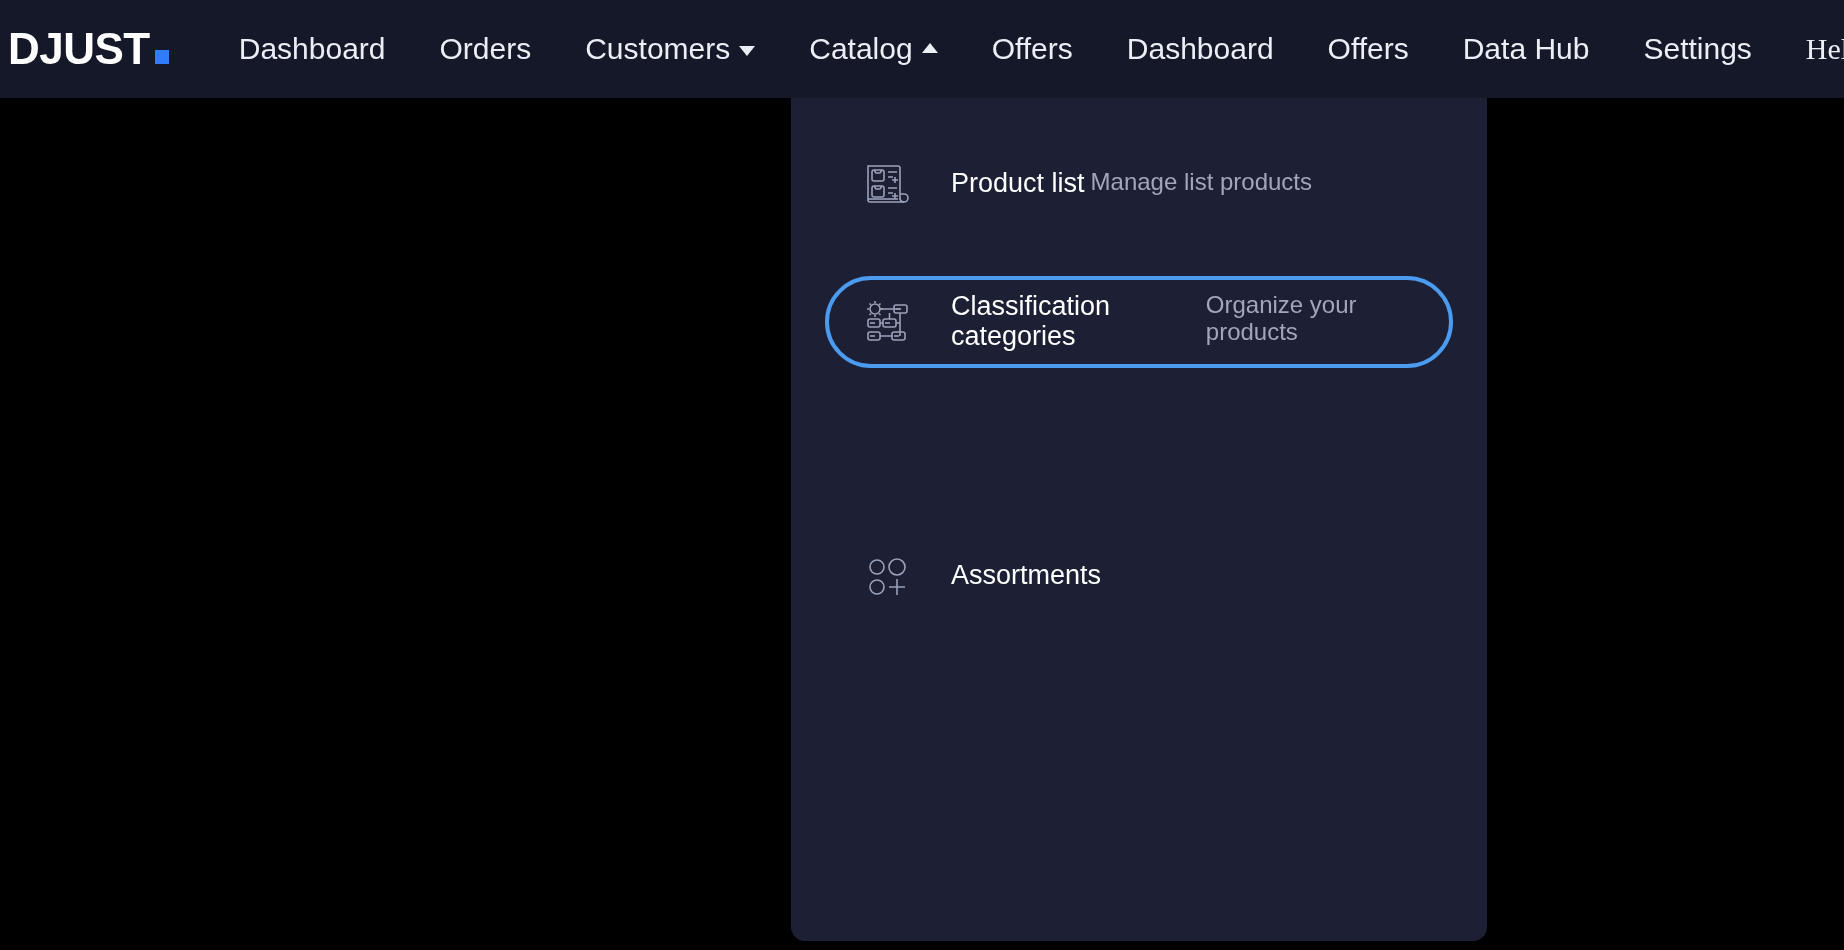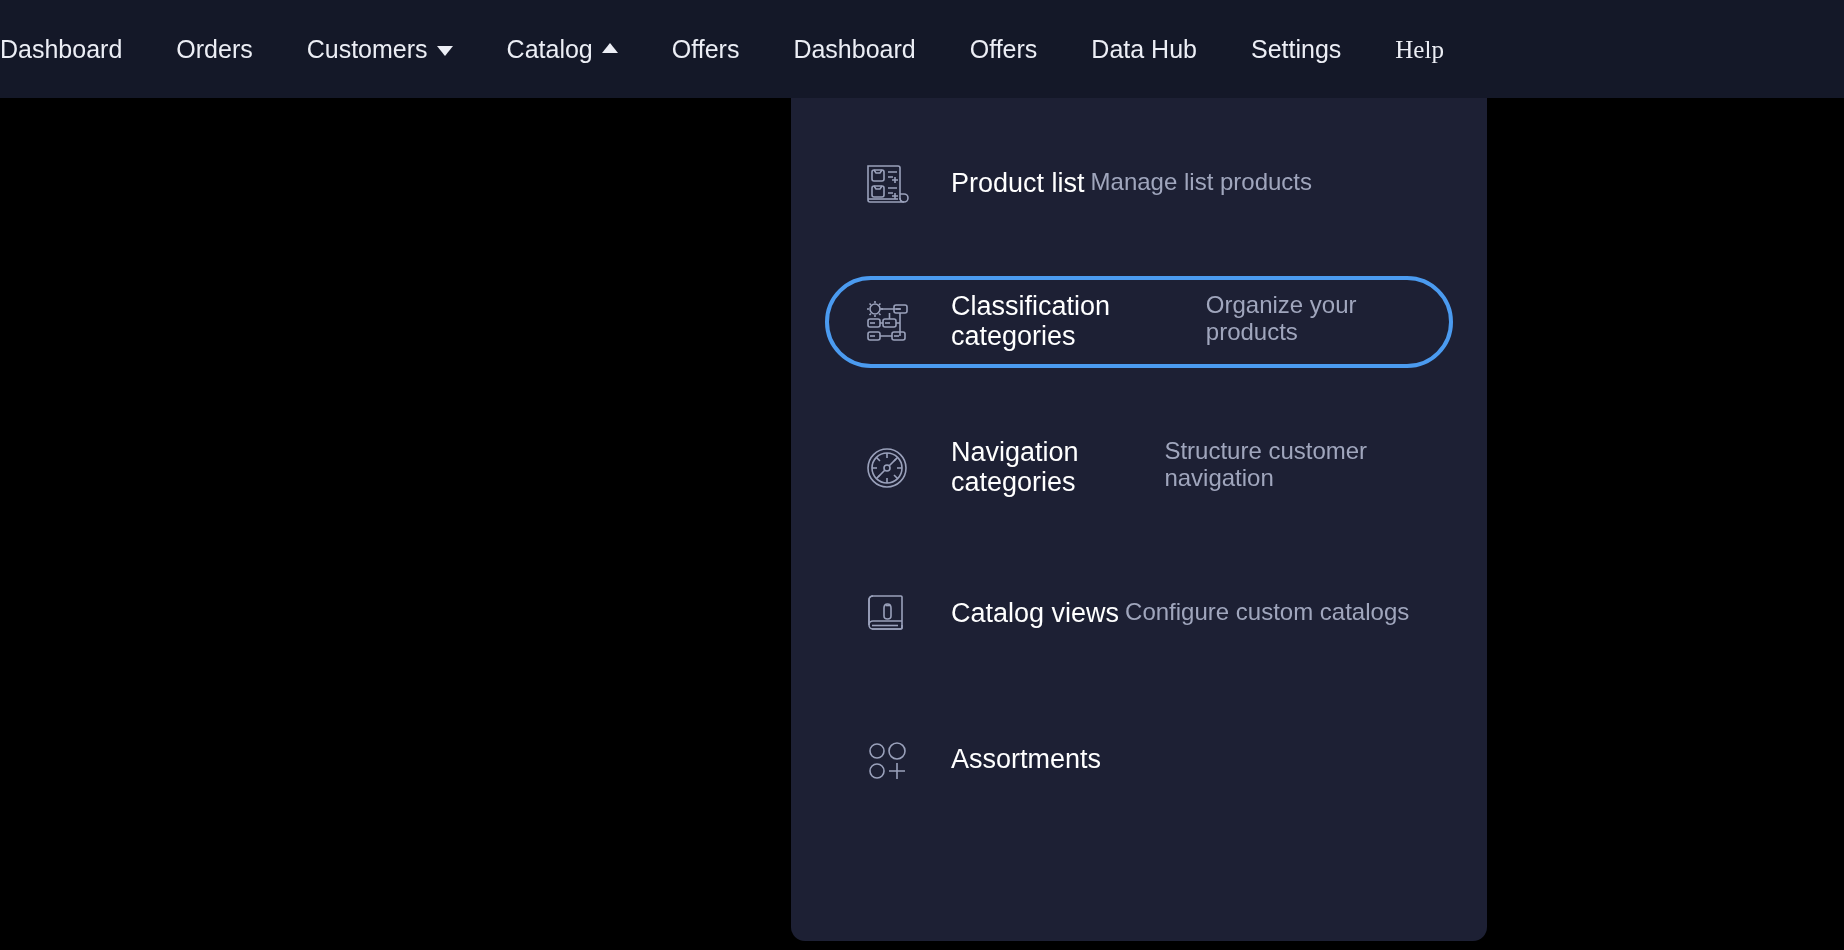--- a/index.html
+++ b/index.html
@@ -28,21 +28,21 @@
     font-size:44px; font-weight:700; color:#ffffff;
     letter-spacing:-0.5px; line-height:1;
   }
   .brand-dot {
     width:14px; height:14px; background:#2f7dfb;
     margin-left:5px; display:inline-block;
   }
   .nav-items { display:flex; align-items:center; flex:1; white-space:nowrap; }
   .nav-item {
     display:flex; align-items:center; gap:9px;
-    color:#eceef5; font-size:25px; font-weight:400;
+    color:#eceef5; font-size:30px; font-weight:400;
     padding:0 0; margin-right:54px;
     cursor:pointer; line-height:1;
   }
   .nav-item:last-child { margin-right:0;font-family:Liberation Serif, serif; }
   .caret { display:inline-block; width:0; height:0; }
   .caret-down {
     border-left:8px solid transparent;
     border-right:8px solid transparent;
     border-top:10px solid #eceef5;
     margin-top:3px;
@@ -96,20 +96,24 @@
   .spacer-sm { height:38px; }
   .spacer-lg { height:54px; }
 </style>
 </head>
 <body>
 
 <div id="app">
 
   <div class="navbar">
 
+    <div class="brand">
+      <span class="brand-text">DJUST</span>
+      <span class="brand-dot"></span>
+    </div>
 
     <div class="nav-items">
 
       <div class="nav-item">
         <span>Dashboard</span>
       </div>
 
       <div class="nav-item">
         <span>Orders</span>
       </div>
@@ -197,55 +201,23 @@
           </svg>
         </span>
         <span class="menu-text">
           <span class="menu-title">Classification categories</span>
           <span class="menu-sub">Organize your products</span>
         </span>
       </div>
 
       <div class="spacer-lg"></div>
 
-      <div class="menu-item">
-        <span class="icon-wrap">
-          <svg width="52" height="52" viewBox="0 0 52 52" fill="none" stroke="#9aa1bb" stroke-width="1.6">
-            <circle cx="26" cy="26" r="19"></circle>
-            <circle cx="26" cy="26" r="15"></circle>
-            <circle cx="26" cy="26" r="3"></circle>
-            <path d="M35 17 L28.5 23.5 M23.5 28.5 L17 35"></path>
-            <path d="M26 11 v5 M26 36 v5 M11 26 h5 M36 26 h5"></path>
-            <path d="M15.5 15.5 l3.5 3.5 M33 33 l3.5 3.5 M36.5 15.5 l-3.5 3.5 M19 33 l-3.5 3.5"></path>
-          </svg>
-        </span>
-        <span class="menu-text">
-          <span class="menu-title">Navigation categories</span>
-          <span class="menu-sub">Structure customer navigation</span>
-        </span>
-      </div>
 
       <div class="spacer-lg"></div>
 
-      <div class="menu-item">
-        <span class="icon-wrap">
-          <svg width="52" height="52" viewBox="0 0 52 52" fill="none" stroke="#9aa1bb" stroke-width="1.6">
-            <path d="M12 8 h28 a1 1 0 0 1 1 1 v31 a1 1 0 0 1 -1 1 h-28 a4 4 0 0 1 -4 -4 v-25 a4 4 0 0 1 4 -4 z"></path>
-            <path d="M12 8 a4 4 0 0 0 -4 4 v25 a4 4 0 0 1 4 -4 h29"></path>
-            <path d="M11 41 h28 a2 2 0 0 0 2 -2 v-2"></path>
-            <path d="M11 37.5 h26"></path>
-            <path d="M23 20 q0 -4 3.5 -4 q3.5 0 3.5 4 v8 q0 3 -3.5 3 q-3.5 0 -3.5 -3 z"></path>
-            <path d="M24.5 17.5 h5"></path>
-          </svg>
-        </span>
-        <span class="menu-text">
-          <span class="menu-title">Catalog views</span>
-          <span class="menu-sub">Configure custom catalogs</span>
-        </span>
-      </div>
 
       <div class="spacer-lg"></div>
 
       <div class="menu-item">
         <span class="icon-wrap">
           <svg width="52" height="52" viewBox="0 0 52 52" fill="none" stroke="#9aa1bb" stroke-width="1.6">
             <circle cx="16" cy="17" r="7"></circle>
             <circle cx="36" cy="17" r="8"></circle>
             <circle cx="16" cy="37" r="7"></circle>
             <path d="M36 29 v16 M28 37 h16"></path>

